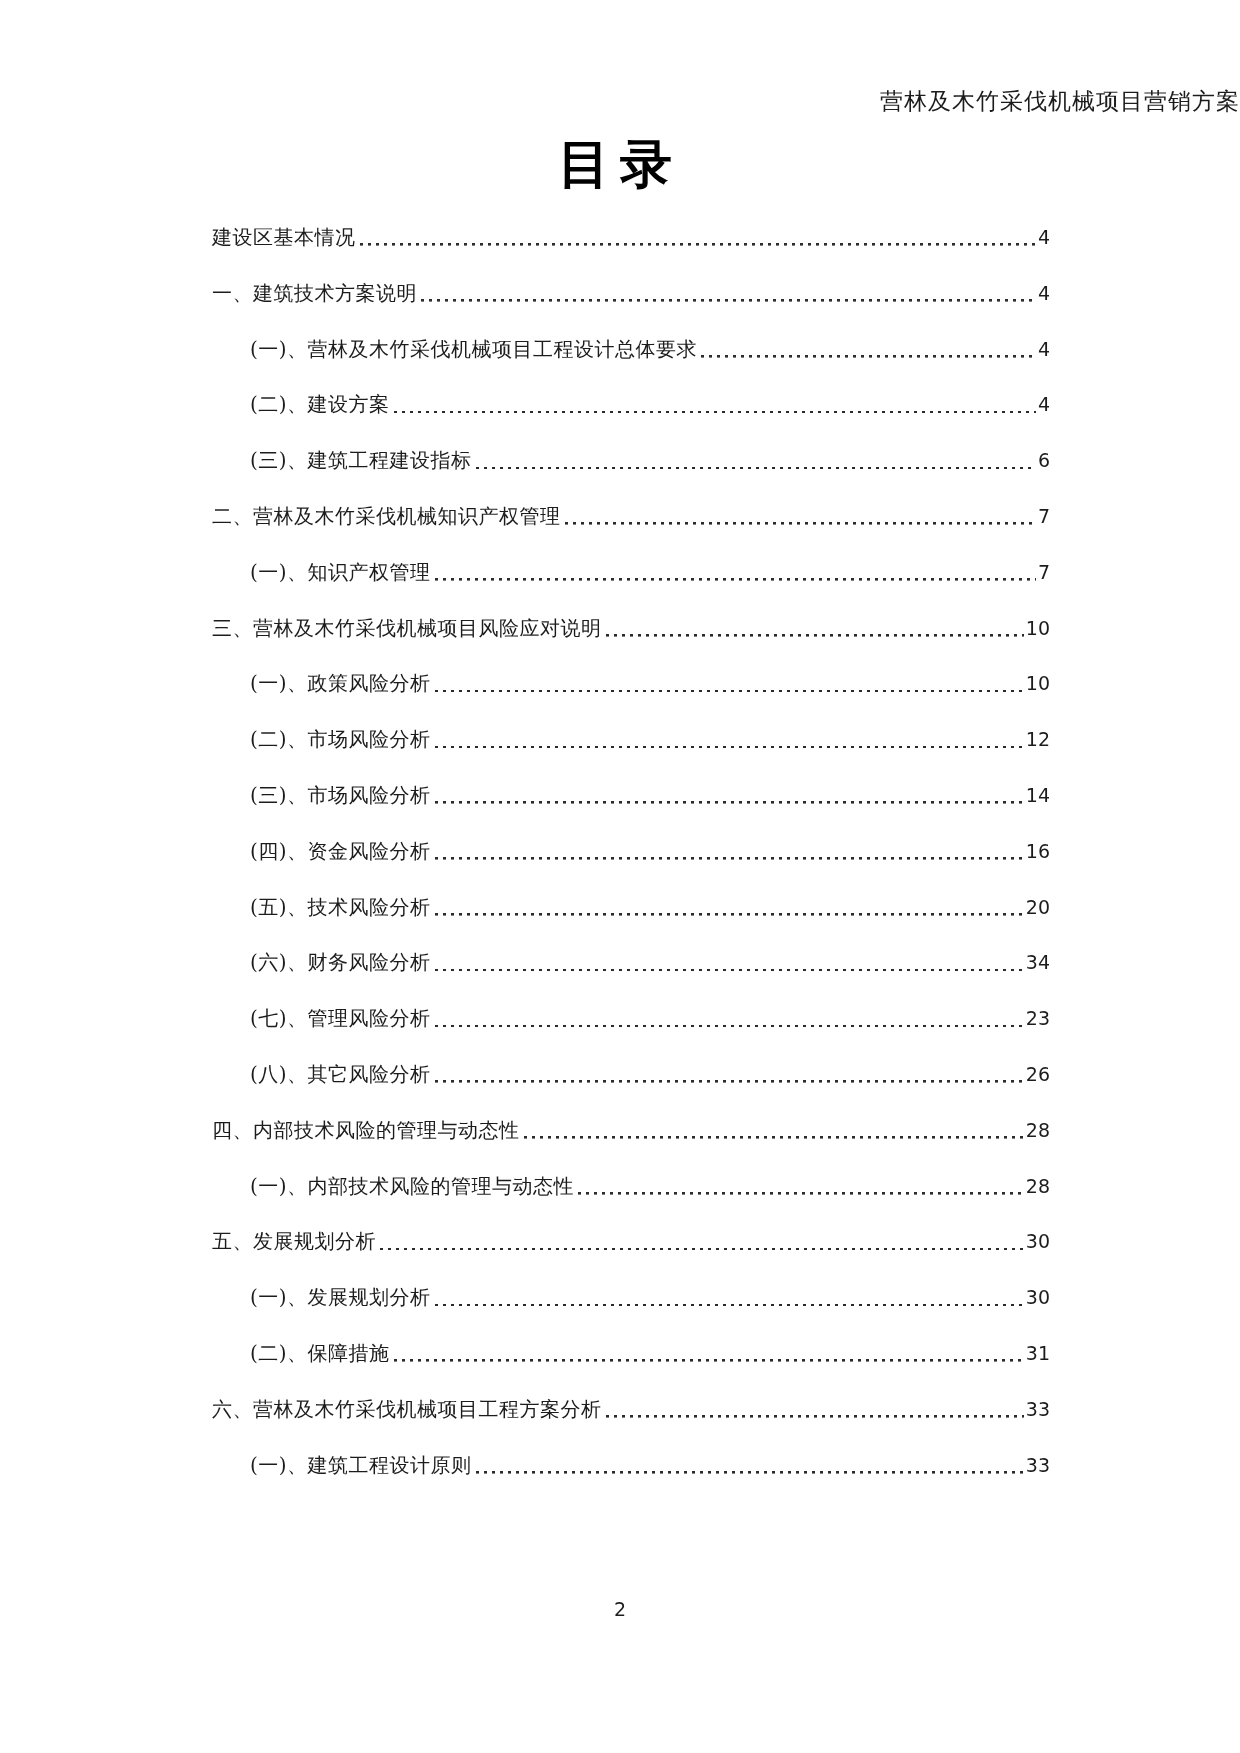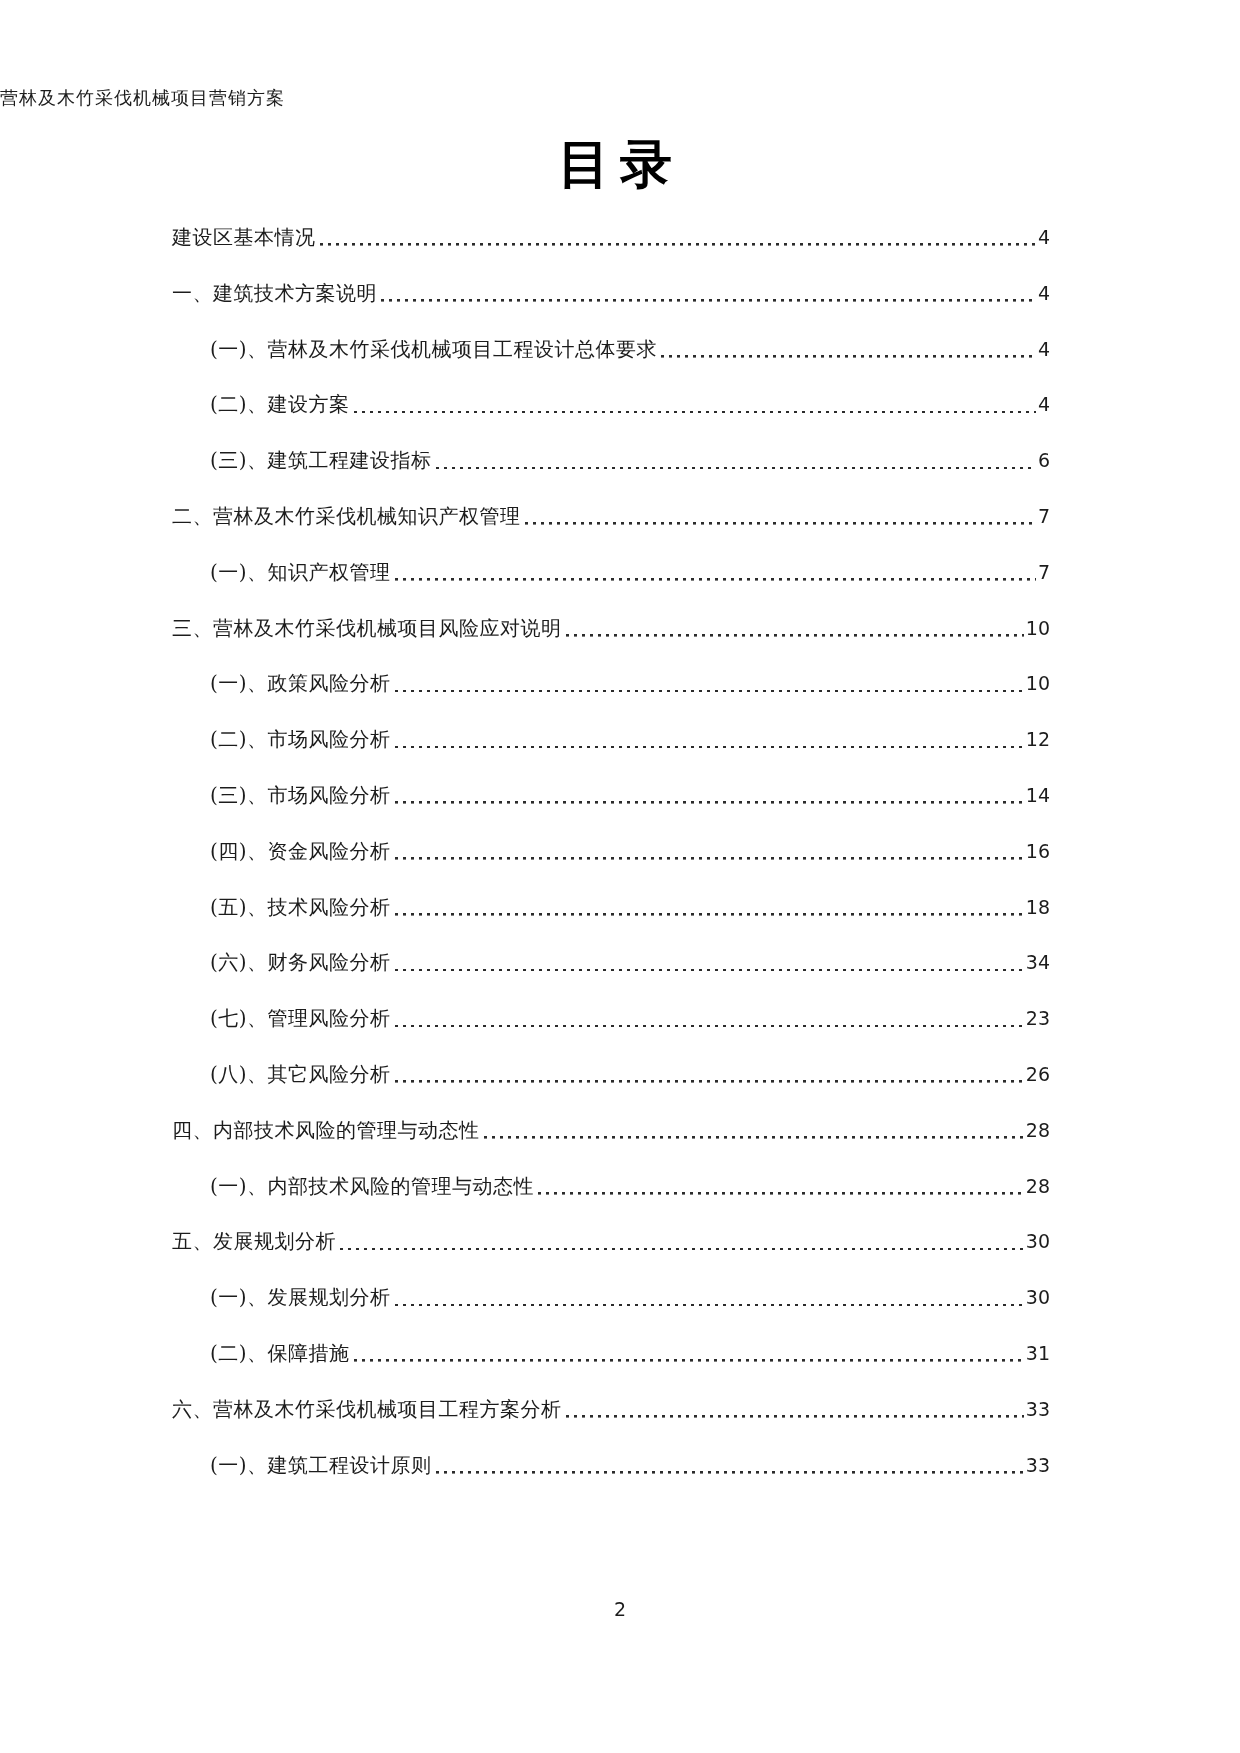--- a/index.html
+++ b/index.html
@@ -14,22 +14,22 @@
     background: #ffffff;
     font-family: "DejaVu Serif", "Liberation Serif", serif;
     color: #141414;
     overflow: hidden;
   }
   .doc-header {
     position: absolute;
     top: 86px;
     left: 0;
     width: 100%;
-    text-align: left;
-    font-size: 18px;
+    text-align: right;
+    font-size: 23px;
     letter-spacing: 1px;
     color: #1c1c1c;
   }
   .doc-title {
     position: absolute;
     top: 130px;
     left: 0;
     width: 100%;
     text-align: center;
     font-size: 52px;
@@ -52,20 +52,21 @@
     height: 26px;
     margin-bottom: 29.8px;
     color: #1c1c1c;
   }
   .toc-row.lvl-1 {
     padding-left: 38px;
   }
   .toc-label {
     white-space: nowrap;
     letter-spacing: 0.5px;
+    margin-left: 40px;
   }
   .toc-leader {
     flex: 1 1 auto;
     align-self: flex-end;
     height: 3px;
     margin: 0 2px 4px 4px;
     background-image: repeating-linear-gradient(to right, #2b2b2b 0px, #2b2b2b 2.6px, transparent 2.6px, transparent 8px);
     background-repeat: no-repeat;
     background-position: left bottom;
     background-size: 100% 2.6px;
@@ -151,21 +152,21 @@
     <span class="toc-page">14</span>
   </div>
       <div class="toc-row lvl-1">
     <span class="toc-label">(四)、资金风险分析</span>
     <span class="toc-leader"></span>
     <span class="toc-page">16</span>
   </div>
       <div class="toc-row lvl-1">
     <span class="toc-label">(五)、技术风险分析</span>
     <span class="toc-leader"></span>
-    <span class="toc-page">18</span>
+    <span class="toc-page">20</span>
   </div>
       <div class="toc-row lvl-1">
     <span class="toc-label">(六)、财务风险分析</span>
     <span class="toc-leader"></span>
     <span class="toc-page">34</span>
   </div>
       <div class="toc-row lvl-1">
     <span class="toc-label">(七)、管理风险分析</span>
     <span class="toc-leader"></span>
     <span class="toc-page">23</span>

